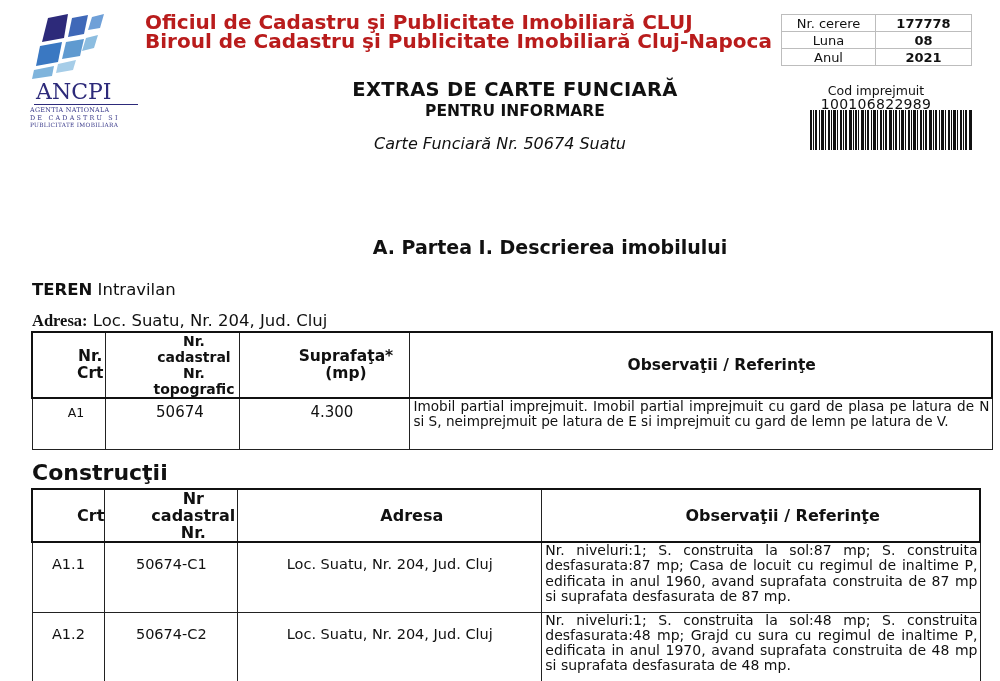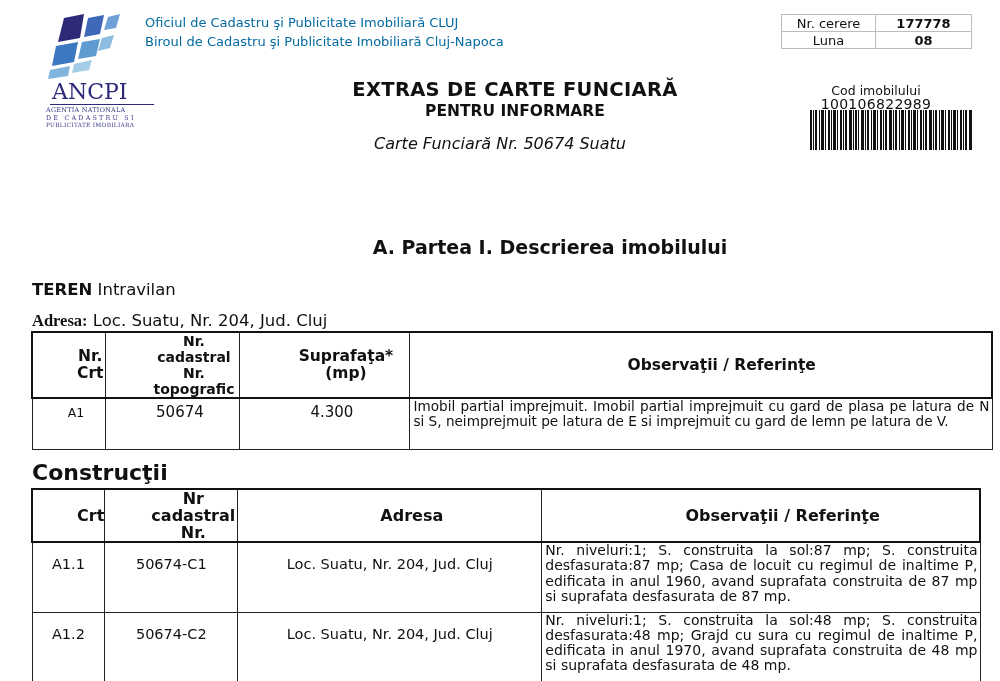--- a/index.html
+++ b/index.html
@@ -1,30 +1,30 @@
 <!DOCTYPE html>
 <html><head>
 <meta charset="utf-8">
 <style>
   * { box-sizing: border-box; margin: 0; padding: 0; }
   html, body { width: 1000px; height: 681px; background: #ffffff; overflow: hidden; }
   body { position: relative; font-family: "DejaVu Sans", sans-serif; color: #111; }
 
   
-  .logo { position: absolute; left: 28px; top: 12px; width: 115px; height: 120px; margin-left: 16px; }
+  .logo { position: absolute; left: 28px; top: 12px; width: 115px; height: 120px; }
   .logo svg { display: block; }
   .logo-text-main { position: absolute; left: 8px; top: 67px; font-family: "DejaVu Serif", serif; font-size: 22px; color: #2d2a7a; letter-spacing: 0px; }
   .logo-line { position: absolute; left: 6px; top: 92px; width: 104px; height: 1px; background: #2d2a7a; }
   .logo-sub { position: absolute; left: 2px; font-family: "DejaVu Serif", serif; font-size: 6.4px; color: #3a3a8a; letter-spacing: 0.3px; white-space: nowrap; }
   .logo-sub.l1 { top: 94px; }
   .logo-sub.l2 { top: 102px; letter-spacing: 2.2px; }
   .logo-sub.l3 { top: 110px; font-size: 5.8px; }
 
   
-  .office { position: absolute; left: 145px; top: 13px; font-size: 13px; line-height: 19px; color: #0369a1; }
+  .office { position: absolute; left: 145px; top: 13px; font-size: 20px; line-height: 19px; color: #b91c1c; font-weight: bold; }
 
   
   .req-table { position: absolute; left: 781px; top: 14px; border-collapse: collapse; }
   .req-table td { border: 1px solid #bdbdbd; height: 17px; font-size: 13px; text-align: center; padding: 0 4px; line-height: 15px; }
   .req-table td.lbl { width: 94px; }
   .req-table td.val { width: 96px; font-weight: bold; }
   .cod-label { position: absolute; left: 781px; top: 84px; width: 190px; text-align: center; font-size: 12.5px; line-height: 14px; }
   .cod-value { position: absolute; left: 781px; top: 96px; width: 190px; text-align: center; font-size: 14px; line-height: 16px; letter-spacing: 0.3px; }
   .barcode { position: absolute; left: 810px; top: 110px; width: 162px; height: 40px; }
 
@@ -93,23 +93,27 @@
 <table class="req-table">
   <tbody>
       <tr>
     <td class="lbl">Nr. cerere</td>
     <td class="val">177778</td>
   </tr>
   <tr>
     <td class="lbl">Luna</td>
     <td class="val">08</td>
   </tr>
+  <tr>
+    <td class="lbl">Anul</td>
+    <td class="val">2021</td>
+  </tr>
 </tbody>
   </table>
-<div class="cod-label">Cod imobilului</div>
+<div class="cod-label">Cod imprejmuit</div>
 <div class="cod-value">100106822989</div>
 <svg class="barcode" viewBox="0 0 162 40" preserveAspectRatio="none">
   <g fill="#111">
     <rect x="0" y="0" width="2" height="40"></rect>
       <rect x="3" y="0" width="1" height="40"></rect>
       <rect x="5" y="0" width="2" height="40"></rect>
     <rect x="9" y="0" width="1" height="40"></rect>
       <rect x="11" y="0" width="3" height="40"></rect>
       <rect x="15" y="0" width="1" height="40"></rect>
     <rect x="18" y="0" width="2" height="40"></rect>

